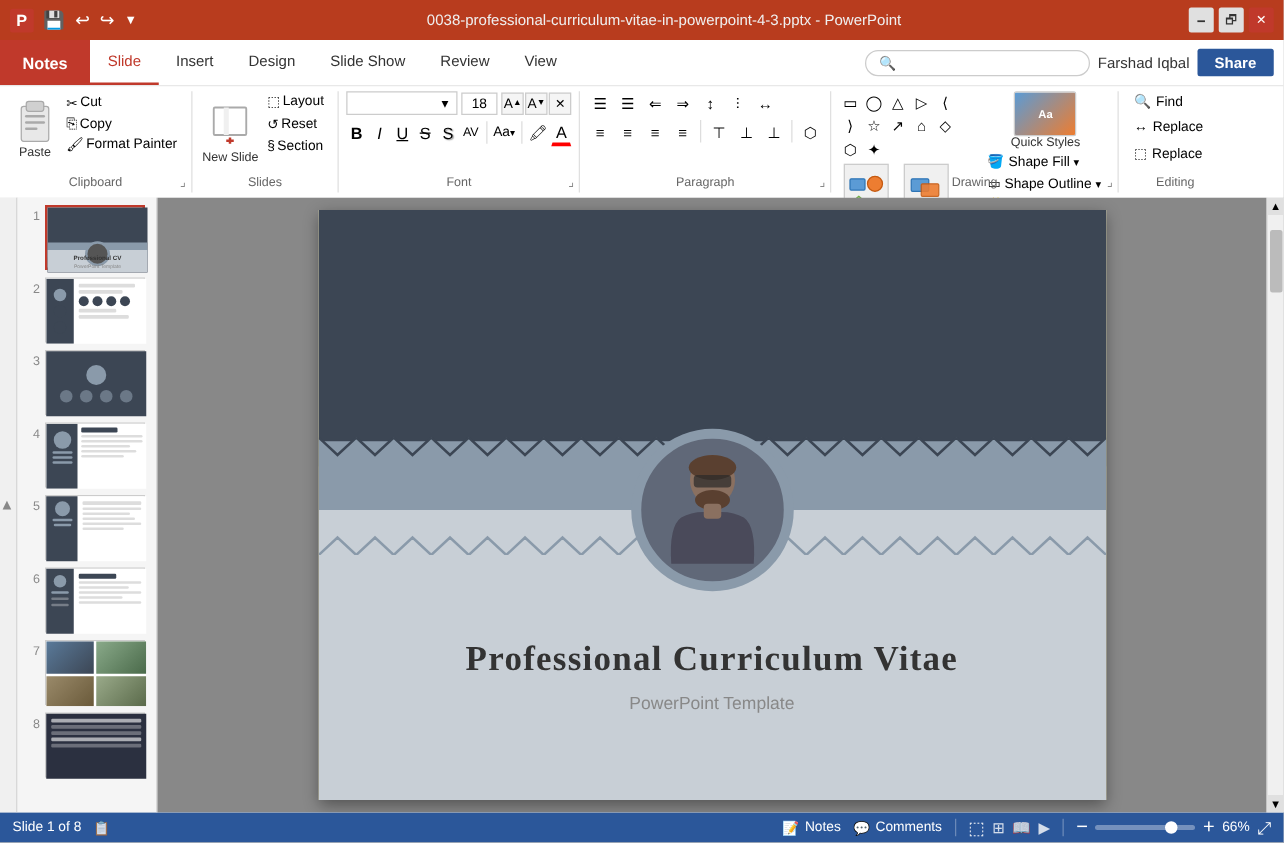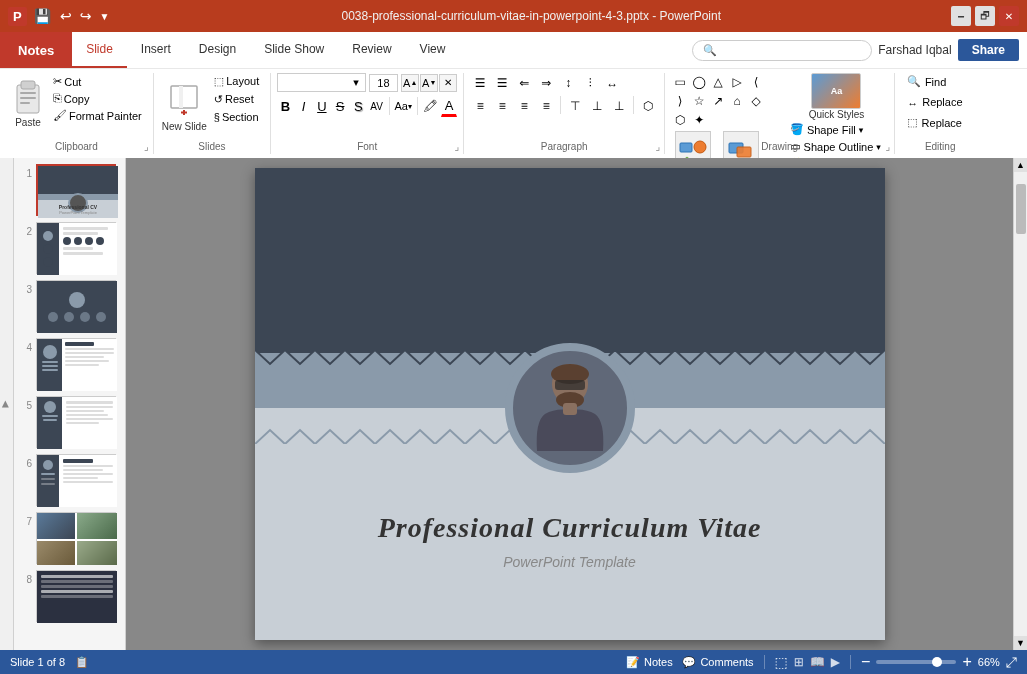--- a/index.html
+++ b/index.html
@@ -478,21 +478,21 @@
             <div class="t8-line"></div>
           </div>
         </div>
       </div>
     </div>
 
   </div>
 
   <div style="flex:1; background:#888; display:flex; align-items:center; justify-content:center; position:relative; overflow:hidden;">
 
-    <div style="width:630px; height:472px; background:#fef9c3; position:relative; overflow:hidden; box-shadow: 0 4px 12px rgba(0,0,0,0.4); font-style: italic;">
+    <div style="width:630px; height:472px; background:#fef9c3; position:relative; overflow:hidden; box-shadow: 0 4px 12px rgba(0,0,0,0.4);">
 
       <div style="position:absolute; top:0; left:0; right:0; height:205px; background:#3c4654;"></div>
 
       <div style="position:absolute; top:185px; left:0; right:0; height:90px; background:#8a9aaa;"></div>
 
       <div style="position:absolute; top:240px; left:0; right:0; bottom:0; background:#c8cfd6;"></div>
 
       <svg style="position:absolute; top:182px; left:0; right:0; width:100%;" height="28" viewBox="0 0 630 28" preserveAspectRatio="none">
         <path d="M0,0 L15,14 L30,0 L45,14 L60,0 L75,14 L90,0 L105,14 L120,0 L135,14 L150,0 L165,14 L180,0 L195,14 L210,0 L225,14 L240,0 L255,14 L270,0 L285,14 L300,0 L315,14 L330,0 L345,14 L360,0 L375,14 L390,0 L405,14 L420,0 L435,14 L450,0 L465,14 L480,0 L495,14 L510,0 L525,14 L540,0 L555,14 L570,0 L585,14 L600,0 L615,14 L630,0 L630,28 L0,28 Z" fill="#8a9aaa"></path>
         <path d="M0,0 L15,14 L30,0 L45,14 L60,0 L75,14 L90,0 L105,14 L120,0 L135,14 L150,0 L165,14 L180,0 L195,14 L210,0 L225,14 L240,0 L255,14 L270,0 L285,14 L300,0 L315,14 L330,0 L345,14 L360,0 L375,14 L390,0 L405,14 L420,0 L435,14 L450,0 L465,14 L480,0 L495,14 L510,0 L525,14 L540,0 L555,14 L570,0 L585,14 L600,0 L615,14 L630,0" fill="none" stroke="#3c4654" stroke-width="2"></path>

